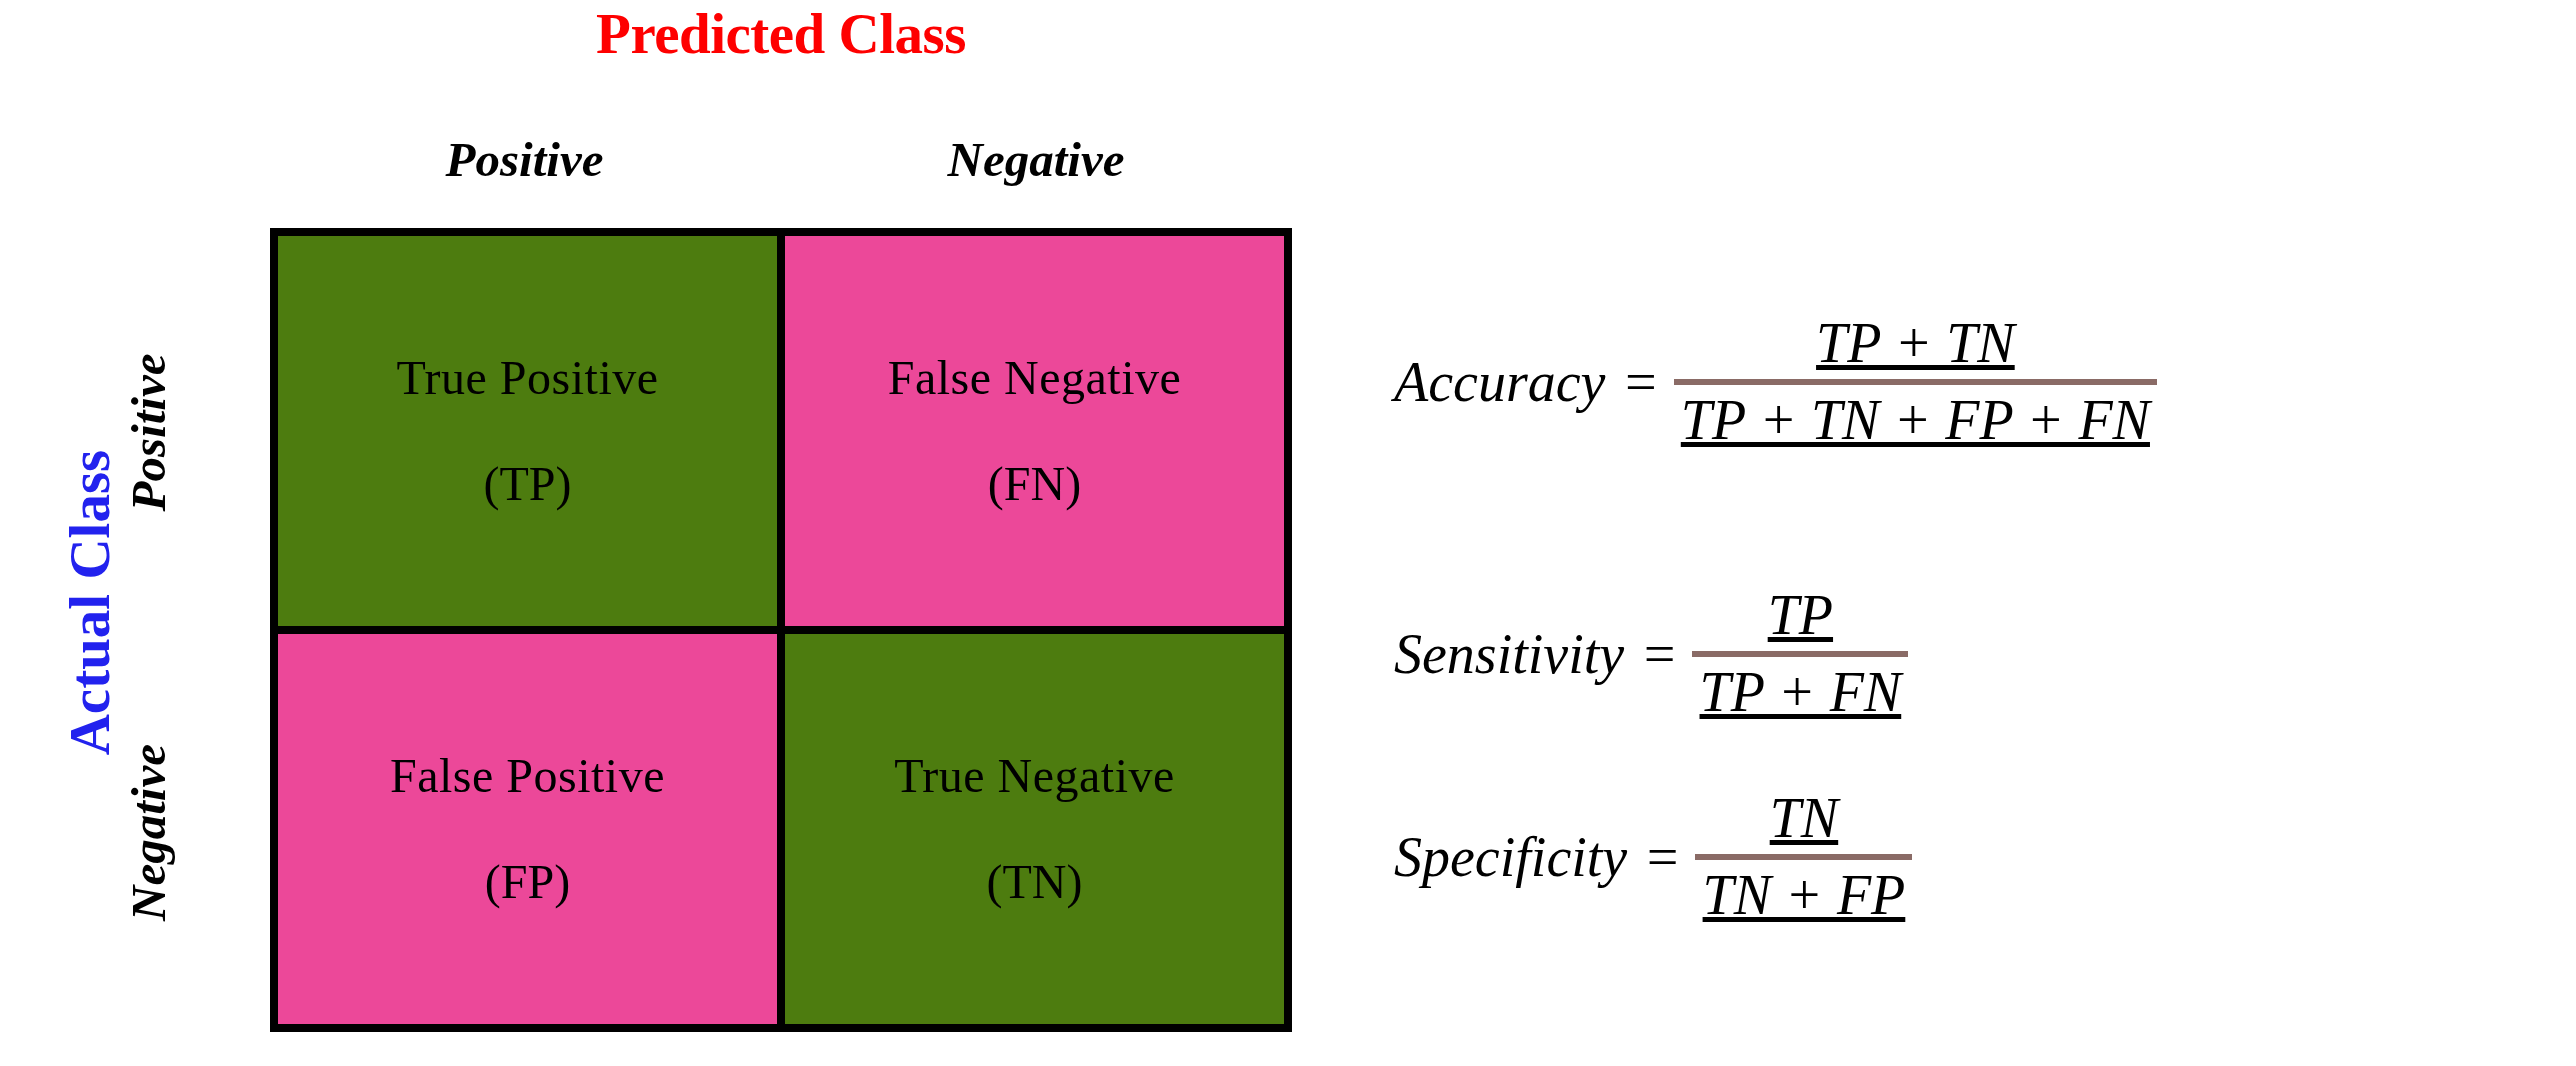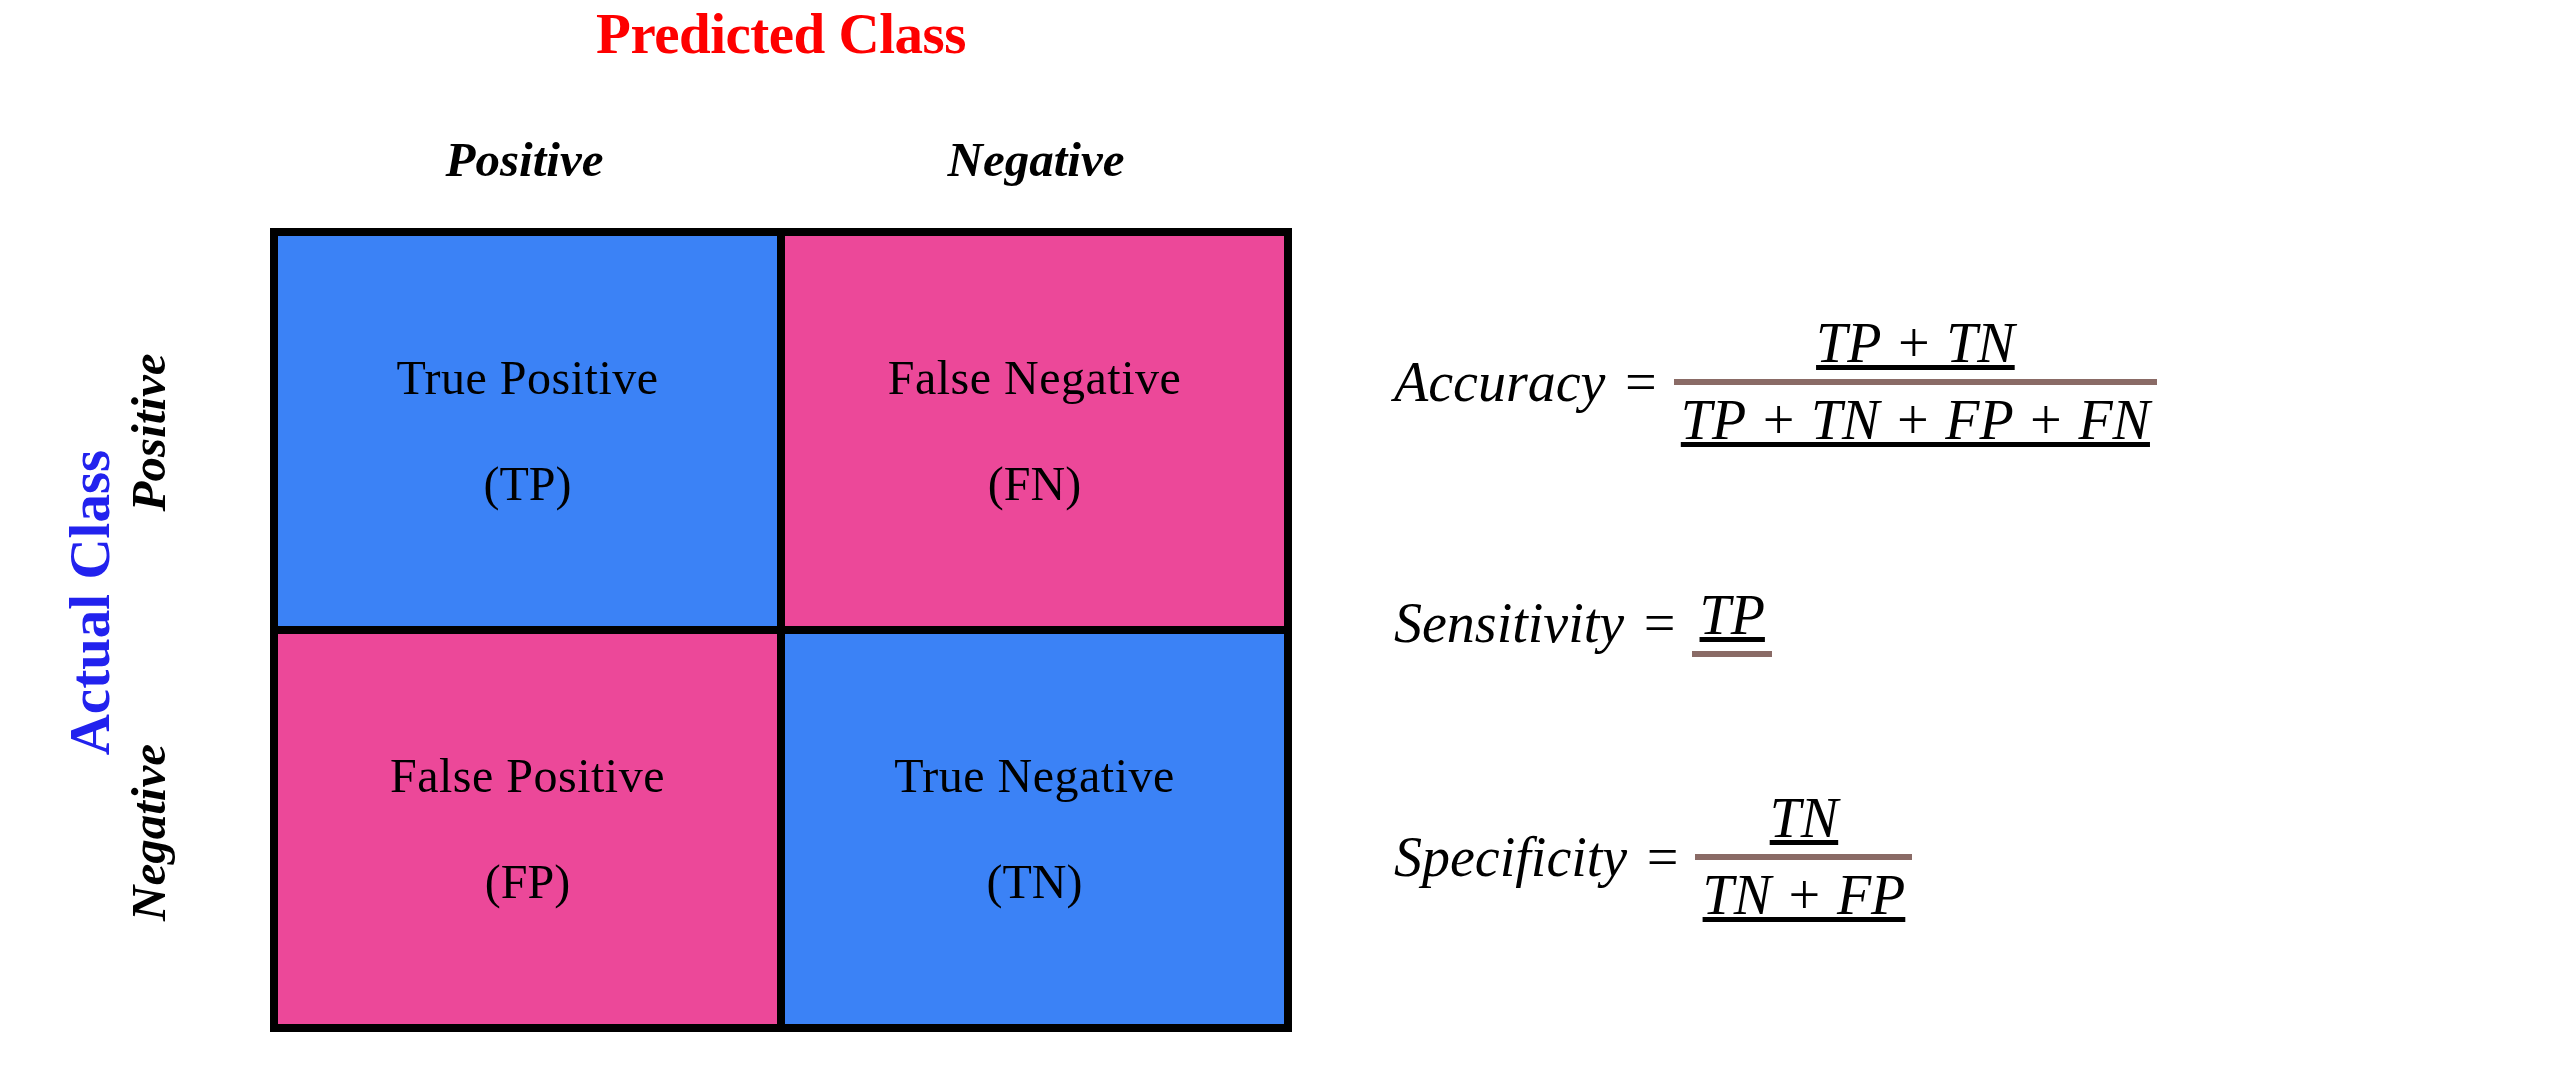--- a/index.html
+++ b/index.html
@@ -113,21 +113,21 @@
   }
   .matrix-cell {
     background: #ec4899;
     display: flex;
     flex-direction: column;
     align-items: center;
     justify-content: center;
     box-sizing: border-box;
   }
   .matrix-cell.filled {
-    background: #3b82f6;
+    background: #4d7c0f;
   }
   .cell-label {
     font-size: 48px;
     color: #000000;
     line-height: 1.05;
     white-space: nowrap;
     text-align: center;
     letter-spacing: 0.5px;
   }
   .cell-abbrev {
@@ -246,20 +246,21 @@
       <span class="denominator">TP + TN + FP + FN</span>
     </span>
   </div>
 
   <div class="formula" id="formula-sensitivity">
     <span class="formula-name">Sensitivity</span>
     <span class="formula-equals">=</span>
     <span class="fraction">
       <span class="numerator">TP</span>
       <span class="frac-bar"></span>
+      <span class="denominator">TP + FN</span>
     </span>
   </div>
 
   <div class="formula" id="formula-specificity">
     <span class="formula-name">Specificity</span>
     <span class="formula-equals">=</span>
     <span class="fraction">
       <span class="numerator">TN</span>
       <span class="frac-bar"></span>
       <span class="denominator">TN + FP</span>

